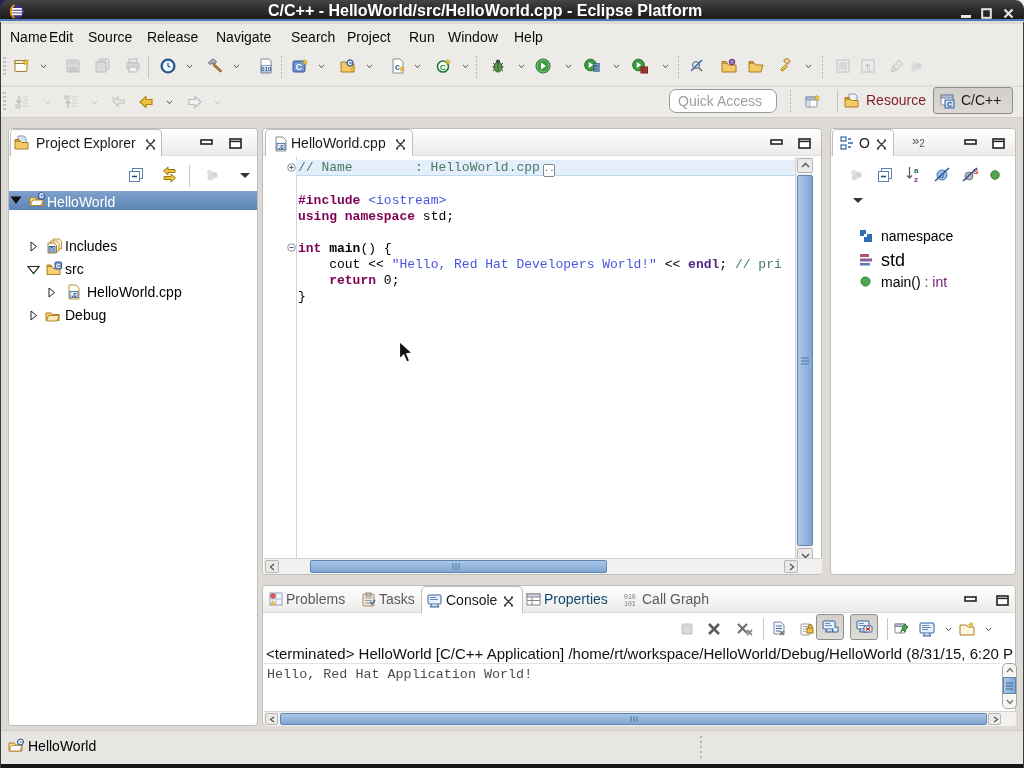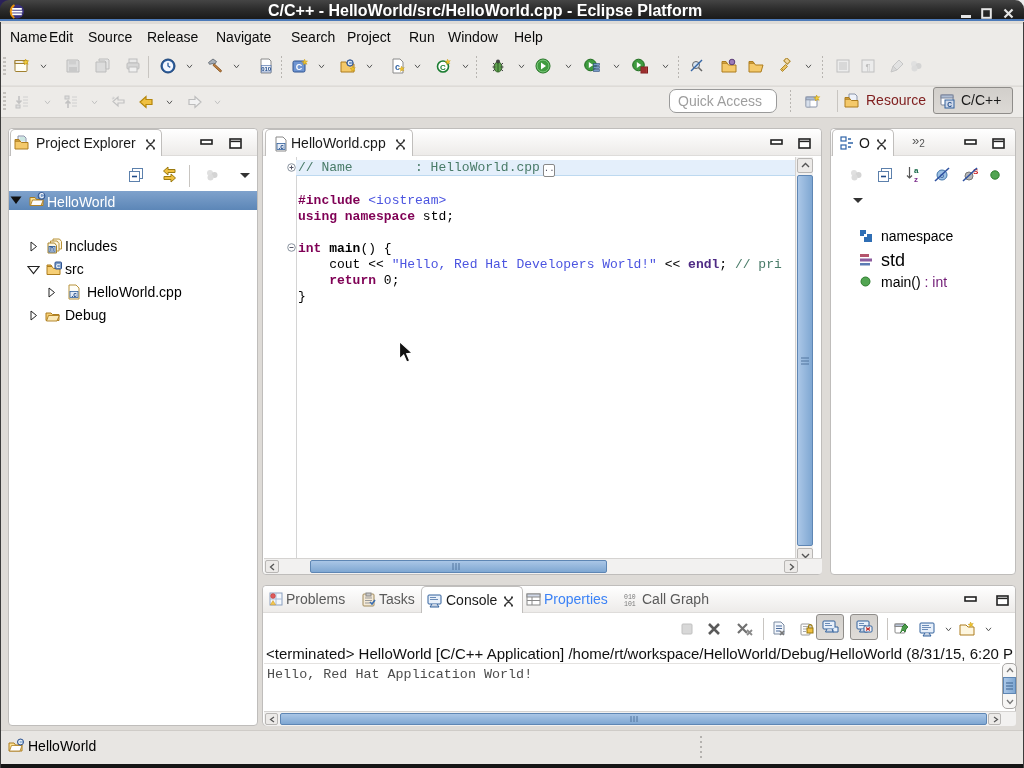--- a/index.html
+++ b/index.html
@@ -554,21 +554,21 @@
     <span class="tabtxt abs" style="left:24px;top:5px">Console</span>
     <svg class="abs" style="left:81px;top:9px" width="11" height="11" viewBox="0 0 11 11">
         <path d="M1.5 1.5 L9.5 9.5 M9.5 1.5 L1.5 9.5 M1 1.2 L3 1.2 M8 1.2 L10 1.2 M1 9.8 L3 9.8 M8 9.8 L10 9.8" stroke="#3a3a3a" stroke-width="1.4" fill="none"></path>
       </svg>
   </div>
   <svg class="abs" style="left:263px;top:6px" width="16" height="16" viewBox="0 0 16 16">
       <rect x="1" y="2" width="13" height="11" fill="#fff" stroke="#888"></rect>
       <rect x="1" y="2" width="13" height="3" fill="#d0d8e8" stroke="#888"></rect>
       <path d="M6 5v8M1 8.5h13" stroke="#888"></path>
     </svg>
-  <span class="abs" style="left:281px;top:5px;font-size:14px;color:#3b82f6">Properties</span>
+  <span class="abs" style="left:281px;top:5px;font-size:14px;color:#0c4a6e">Properties</span>
   <svg class="abs" style="left:360px;top:6px" width="17" height="16" viewBox="0 0 17 16">
       <text x="1" y="7" font-size="6.5" font-family="Liberation Mono" fill="#777">010</text>
       <text x="1" y="14" font-size="6.5" font-family="Liberation Mono" fill="#777">101</text>
     </svg>
   <span class="abs" style="left:379px;top:5px;font-size:14px;color:#5a5a5a">Call Graph</span>
   <svg class="abs" style="left:701px;top:10px" width="13" height="9" viewBox="0 0 13 9">
       <rect x="1" y="1" width="11" height="4" fill="#fff" stroke="#222" stroke-width="1.6"></rect>
     </svg>
   <svg class="abs" style="left:733px;top:9px" width="13" height="11" viewBox="0 0 13 11">
       <rect x="1" y="1" width="11" height="9" fill="#fff" stroke="#222" stroke-width="1.6"></rect>

